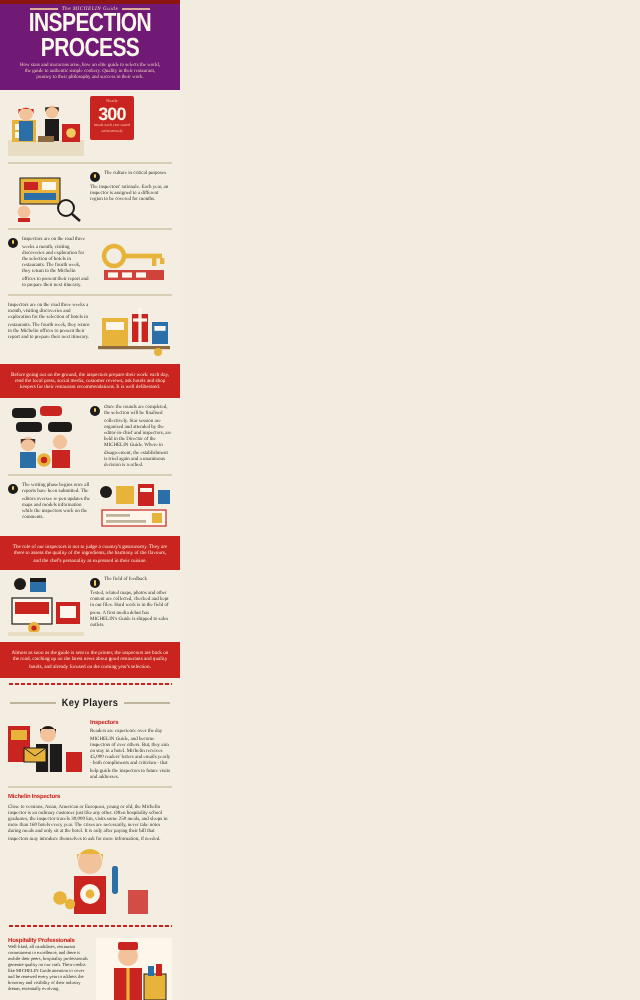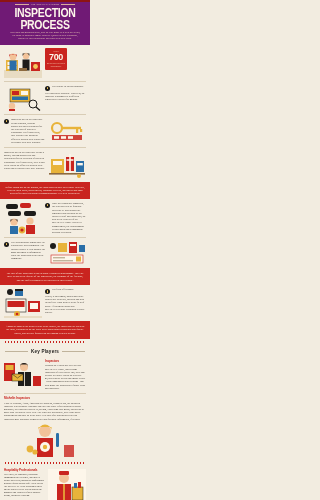--- a/index.html
+++ b/index.html
@@ -174,21 +174,21 @@
           <rect x="18.5" y="11.5" width="7" height="11" fill="#1d1c1a"></rect>
           <rect x="27" y="14" width="9" height="9" fill="#c9241f"></rect>
           <circle cx="31.5" cy="18.5" r="2.4" fill="#f4c95d"></circle>
           <rect x="15" y="20" width="8" height="3" fill="#8d6a3f"></rect>
         </svg>
       </div>
     </div>
     <div class="col-txt">
       <div class="statcard">
         <div class="stat-top">Nearly</div>
-        <div class="stat-num">700</div>
+        <div class="stat-num">300</div>
         <div class="stat-sub">meals each year tasted anonymously</div>
       </div>
     </div>
   </div>
 
   <div class="hairline"></div>
 
   <div class="row">
     <div class="col-art">
       <div class="art">

